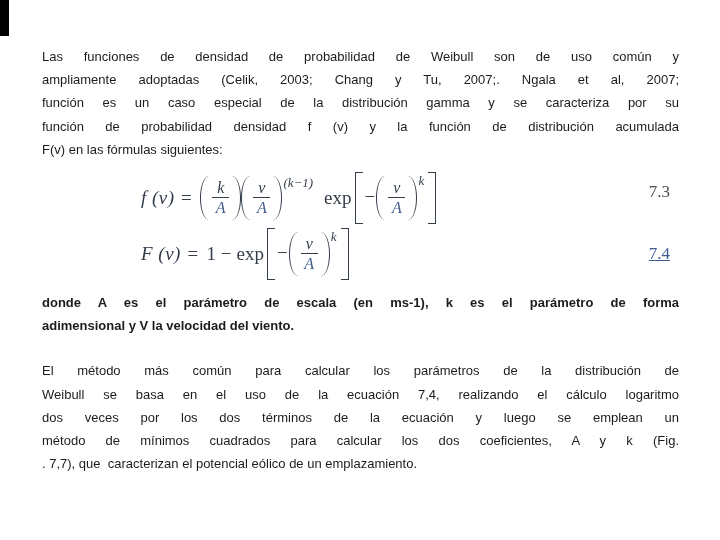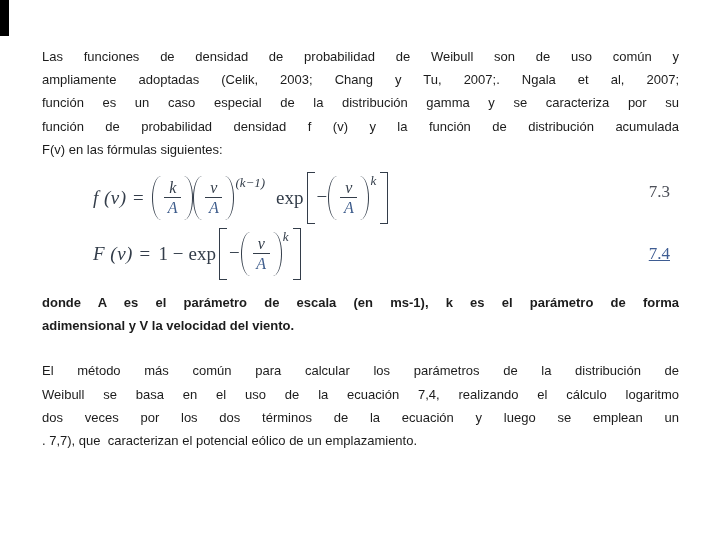--- a/index.html
+++ b/index.html
@@ -35,21 +35,21 @@
   
   .eq-block{display:flex;align-items:center;width:100%;}
   .eq-block.e1{margin-top:11px;height:52px;}
   .eq-block.e2{margin-top:5px;height:50px;}
   .eq{
     display:inline-flex;align-items:center;
     padding-left:51px;
     font-family:"Liberation Serif",serif;font-style:italic;
     font-size:19px;color:var(--eq-ink);
   }
-  .eq .lhs{margin-right:7px;letter-spacing:0.5px;}
+  .eq .lhs{margin-right:7px;letter-spacing:0.5px;margin-left:48px;}
   .eq .roman{font-style:normal;margin-right:5px;}
   .eq .op{font-style:normal;margin:0 1px 0 9px;}
   .frac{
     display:inline-flex;flex-direction:column;align-items:center;
     font-size:16px;line-height:1.12;font-style:italic;margin:0 1px;
   }
   .frac .num{padding:0 5px 1px;border-bottom:1.4px solid var(--eq-ink);}
   .frac .den{padding-top:1px;color:var(--eq-blue);}
   
   .lp,.rp{display:inline-block;width:9px;height:44px;}
@@ -137,17 +137,18 @@
 
     <div class="para p2">
       <div class="line">donde A es el parámetro de escala (en ms-1), k es el parámetro de forma</div>
       <div class="line end">adimensional y V la velocidad del viento.</div>
     </div>
 
     <div class="para p3">
       <div class="line">El método más común para calcular los parámetros de la distribución de</div>
       <div class="line">Weibull se basa en el uso de la ecuación 7,4, realizando el cálculo logaritmo</div>
       <div class="line">dos veces por los dos términos de la ecuación y luego se emplean un</div>
+      <div class="line">método de mínimos cuadrados para calcular los dos coeficientes, A y k (Fig.</div>
       <div class="line end">. 7,7), que  caracterizan el potencial eólico de un emplazamiento.</div>
     </div>
 
   </div>
 </div>
 
 </body></html>

